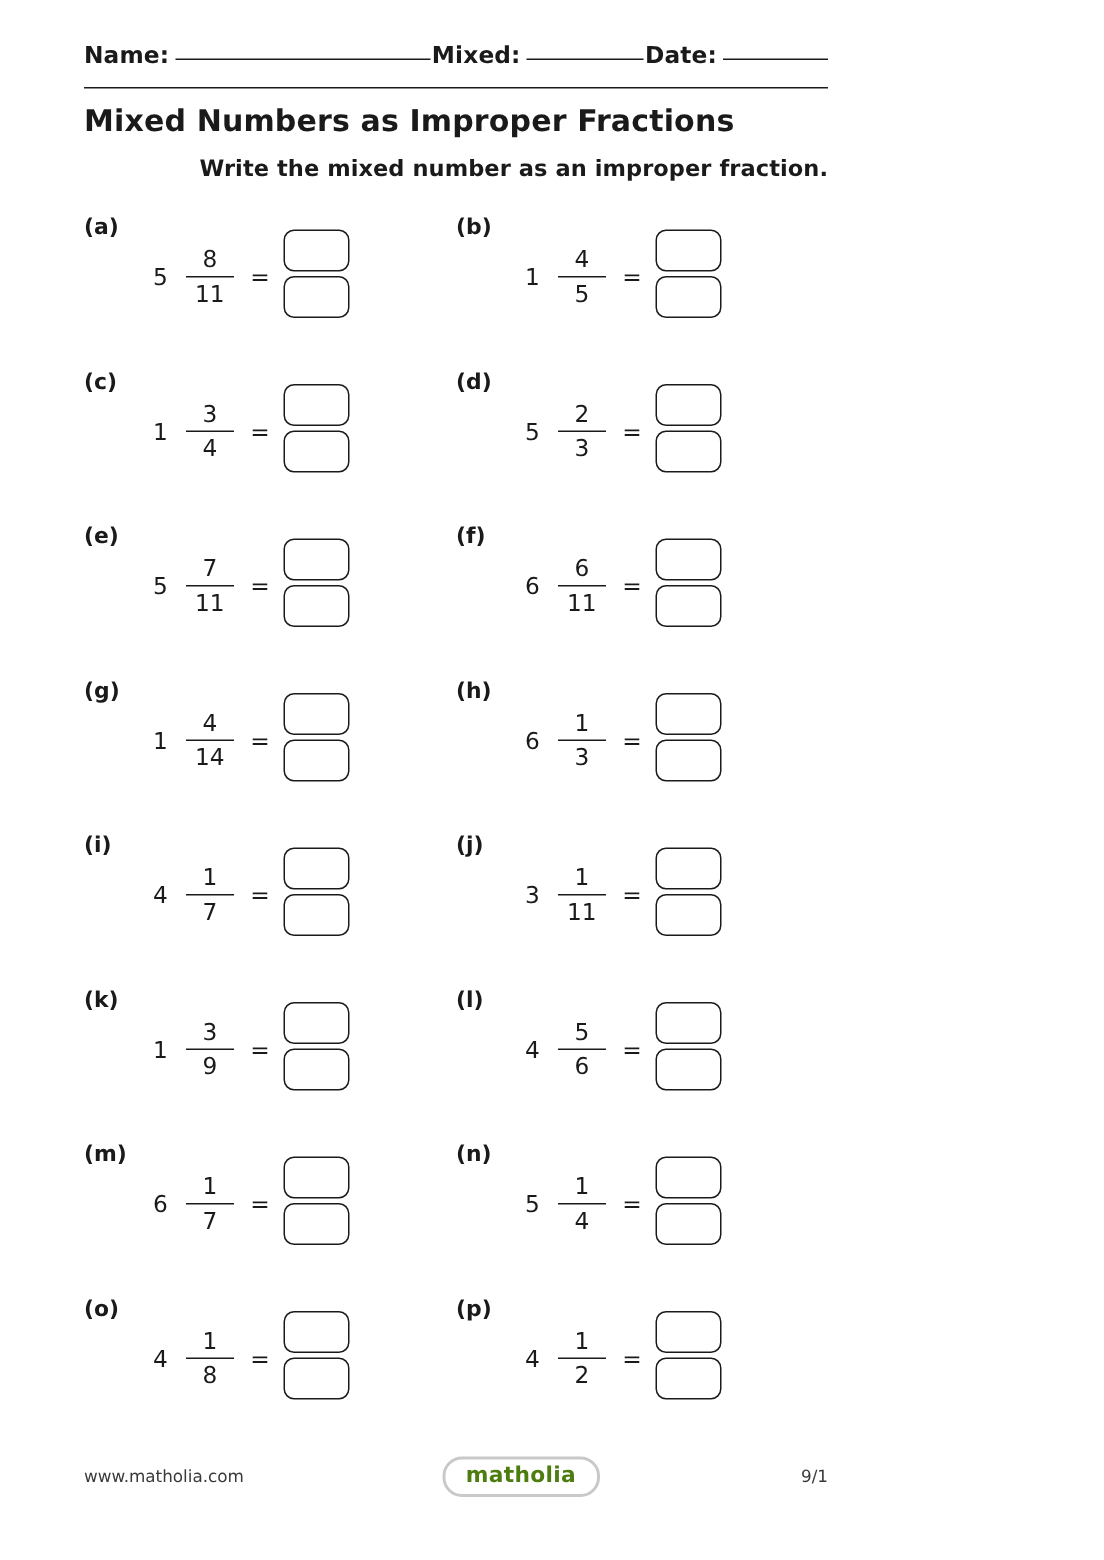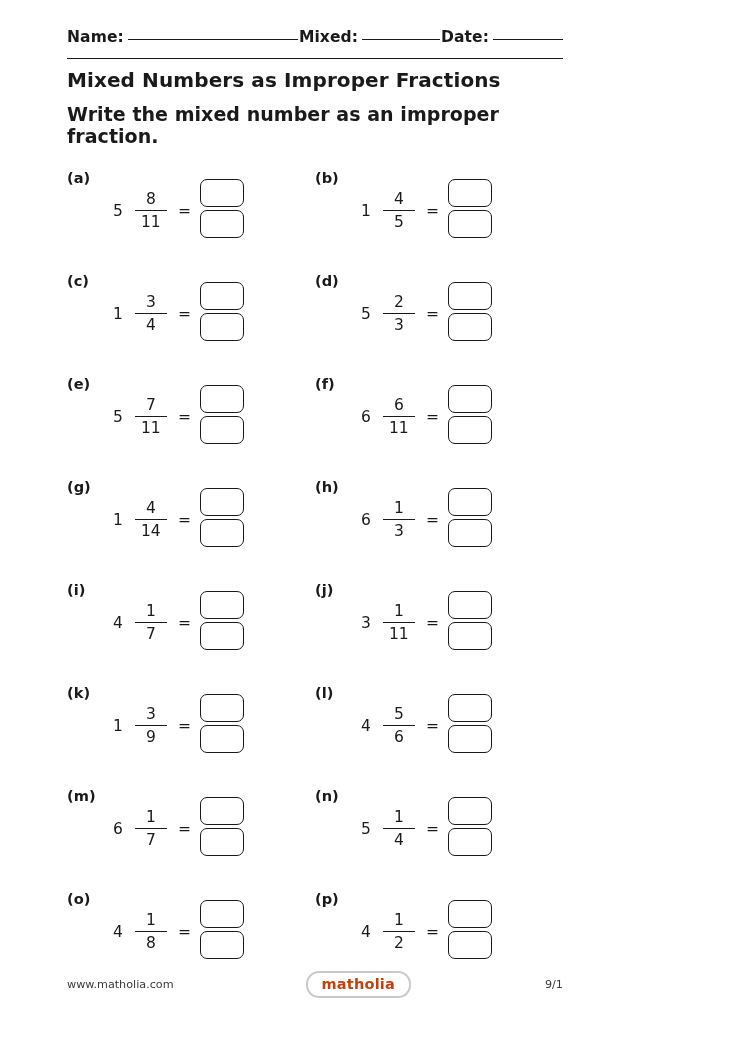--- a/index.html
+++ b/index.html
@@ -10,21 +10,21 @@
   }
   body {
     width: 736px;
     height: 1040px;
     font-family: "DejaVu Sans", sans-serif;
     color: #1a1a1a;
     position: relative;
   }
   .sheet {
     position: absolute;
-    left: 11px; top: 0;
+    left: 0; top: 0;
     width: 608px;
     height: 1040px;
     padding: 28px 56px 16px 56px;
   }
 
   
   .hdr {
     display: flex;
     align-items: baseline;
     font-size: 15.5px;
@@ -49,23 +49,24 @@
   .gap-b { width: 24px; }
 
   .title {
     margin-top: 22px;
     font-size: 20px;
     font-weight: bold;
     letter-spacing: 0.1px;
   }
   .subtitle {
     margin-top: 11px;
-    font-size: 19px;
+    font-size: 15px;
     font-weight: bold;
     letter-spacing: 0.05px;
+    text-align: right;
   }
   .hline {
     position: absolute;
     left: 56px;
     right: 56px;
     top: 58px;
     border-top: 1.4px solid #1a1a1a;
   }
 
   
@@ -148,21 +149,21 @@
   }
   .logo {
     display: flex;
     align-items: center;
     justify-content: center;
     border: 2.4px solid #c9c9c9;
     border-radius: 13px;
     padding: 3px 14px 4px 14px;
     font-size: 14.5px;
     font-weight: bold;
-    color: #c2410c;
+    color: #4d7c0f;
     letter-spacing: 0.2px;
     position: relative;
     left: 10px;
   }
   .page-num { min-width: 40px; text-align: right; }
 </style>
 </head>
 <body>
 
 <div class="sheet">

